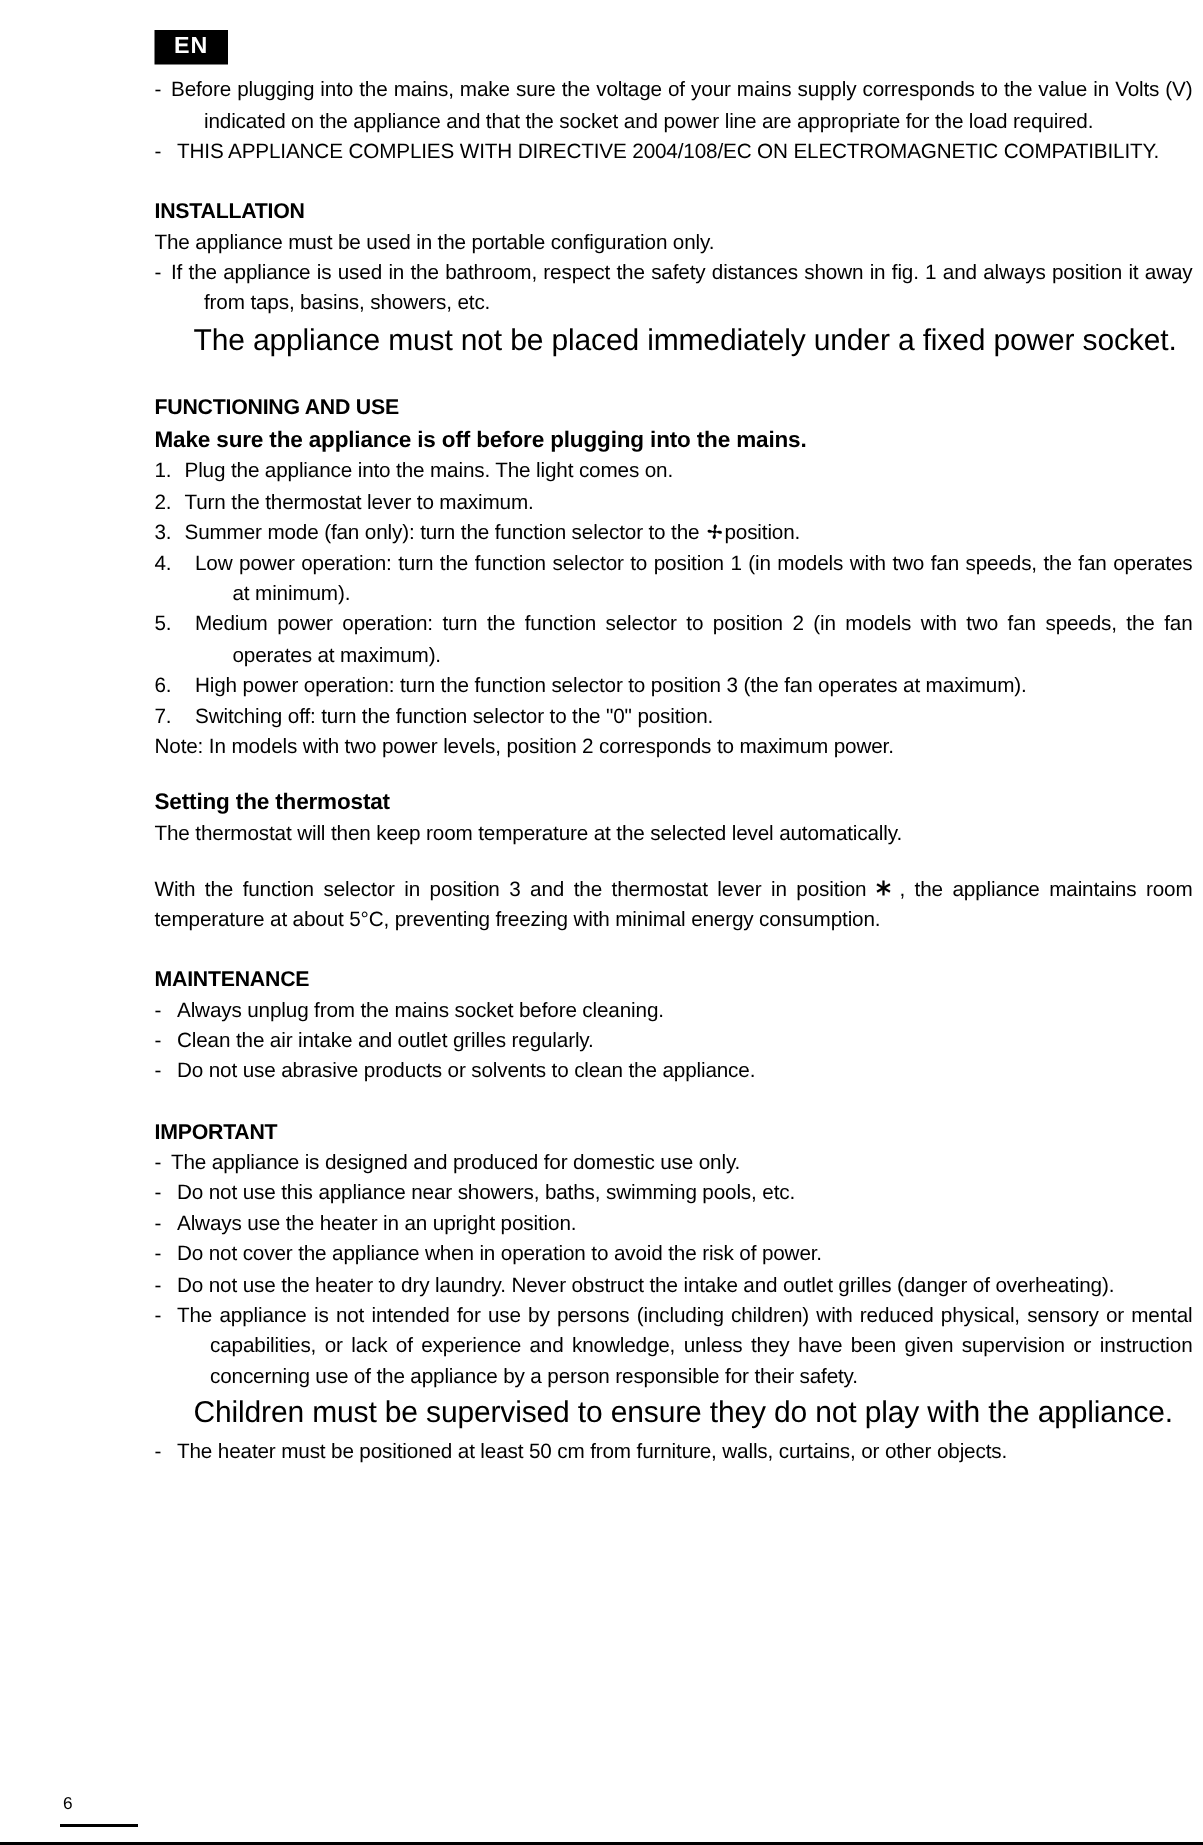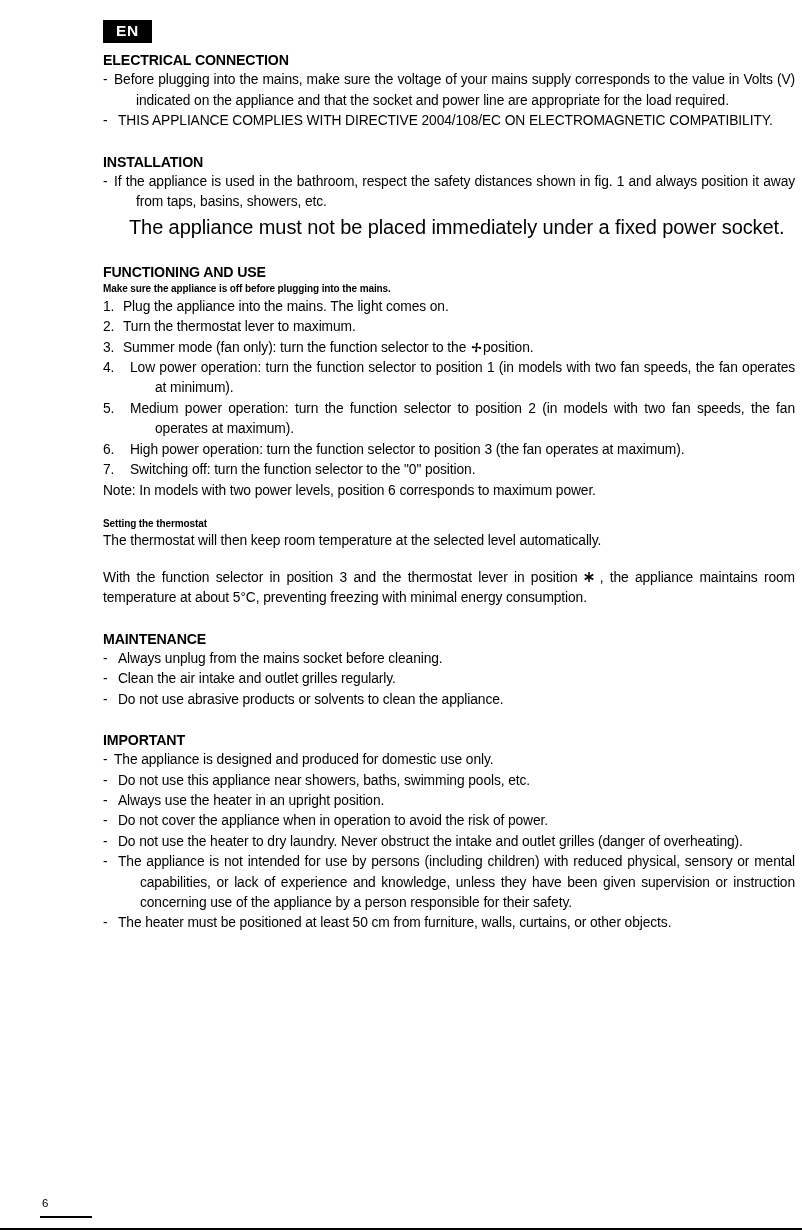--- a/index.html
+++ b/index.html
@@ -43,21 +43,21 @@
   
   .h-sec {
     font-weight: bold;
     font-size: 14.2px;
     line-height: 1.42;
     letter-spacing: -0.15px;
     margin: 0;
   }
   .h-sub {
     font-weight: bold;
-    font-size: 10px;
+    font-size: 15px;
     line-height: 1.45;
     letter-spacing: -0.1px;
     margin: 0;
   }
   .p {
     font-size: 13.8px;
     line-height: 1.48;
     letter-spacing: -0.1px;
     margin: 0;
   }
@@ -155,36 +155,36 @@
 </head>
 <body>
 
 <div class="page">
   <div class="content">
 
     
     <div class="lang-badge">EN</div>
 
     
-    <div class="h-sec">ELECTRICAL CONNECTION</div>
 
     <div class="row just">
       <span class="marker mk-dash">-</span>
       <span class="body hang">Before plugging into the mains, make sure the voltage of your mains supply corresponds to the value in Volts (V) indicated on the appliance and that the socket and power line are appropriate for the load required.</span>
     </div>
 
     <div class="row just">
       <span class="marker mk-dash2">-</span>
       <span class="body hang">THIS APPLIANCE COMPLIES WITH DIRECTIVE 2004/108/EC ON ELECTROMAGNETIC COMPATIBILITY.</span>
     </div>
 
     <div class="gap-lg"></div>
 
     
     <div class="h-sec">INSTALLATION</div>
+    <div class="p">The appliance must be used in the portable configuration only.</div>
 
     <div class="row just">
       <span class="marker mk-dash">-</span>
       <span class="body hang">If the appliance is used in the bathroom, respect the safety distances shown in fig. 1 and always position it away from taps, basins, showers, etc.</span>
     </div>
     <div class="sub-line">The appliance must not be placed immediately under a fixed power socket.</div>
 
     <div class="gap-lg"></div>
 
     
@@ -227,21 +227,21 @@
     <div class="row just">
       <span class="marker mk-num-w">6.</span>
       <span class="body hang-lg"><b>High power operation:</b><span> turn the function selector to position </span><b>3</b><span> (the fan operates at maximum).</span></span>
     </div>
 
     <div class="row">
       <span class="marker mk-num-w">7.</span>
       <span class="body hang-lg"><b>Switching off:</b><span> turn the function selector to the "</span><b>0</b><span>" position.</span></span>
     </div>
 
-    <div class="p"><b>Note:</b><span> In models with two power levels, position 6 corresponds to maximum power.</span></div>
+    <div class="p"><b>Note:</b><span> In models with two power levels, position 2 corresponds to maximum power.</span></div>
 
     <div class="gap-md"></div>
 
     
     <div class="h-sub">Setting the thermostat</div>
     <div class="p">The thermostat will then keep room temperature at the selected level automatically.</div>
 
     <div class="gap-md"></div>
 
     
@@ -293,20 +293,21 @@
       <span class="body">Do not cover the appliance when in operation to avoid the risk of power.</span>
     </div>
     <div class="row">
       <span class="marker mk-dash2">-</span>
       <span class="body hang">Do not use the heater to dry laundry.  Never obstruct the intake and outlet grilles (danger of overheating).</span>
     </div>
     <div class="row just">
       <span class="marker mk-dash2">-</span>
       <span class="body hang">The appliance is not intended for use by persons (including children) with reduced physical, sensory or mental capabilities, or lack of experience and knowledge, unless they have been given supervision or instruction concerning use of the appliance by a person responsible for their safety.</span>
     </div>
+    <div class="sub-line">Children must be supervised to ensure they do not play with the appliance.</div>
     <div class="row">
       <span class="marker mk-dash2">-</span>
       <span class="body">The heater must be positioned at least 50 cm from furniture, walls, curtains, or other objects.</span>
     </div>
 
   </div>
 
   <div class="footer">
     <div class="page-num">6</div>
     <div class="foot-rule"></div>

